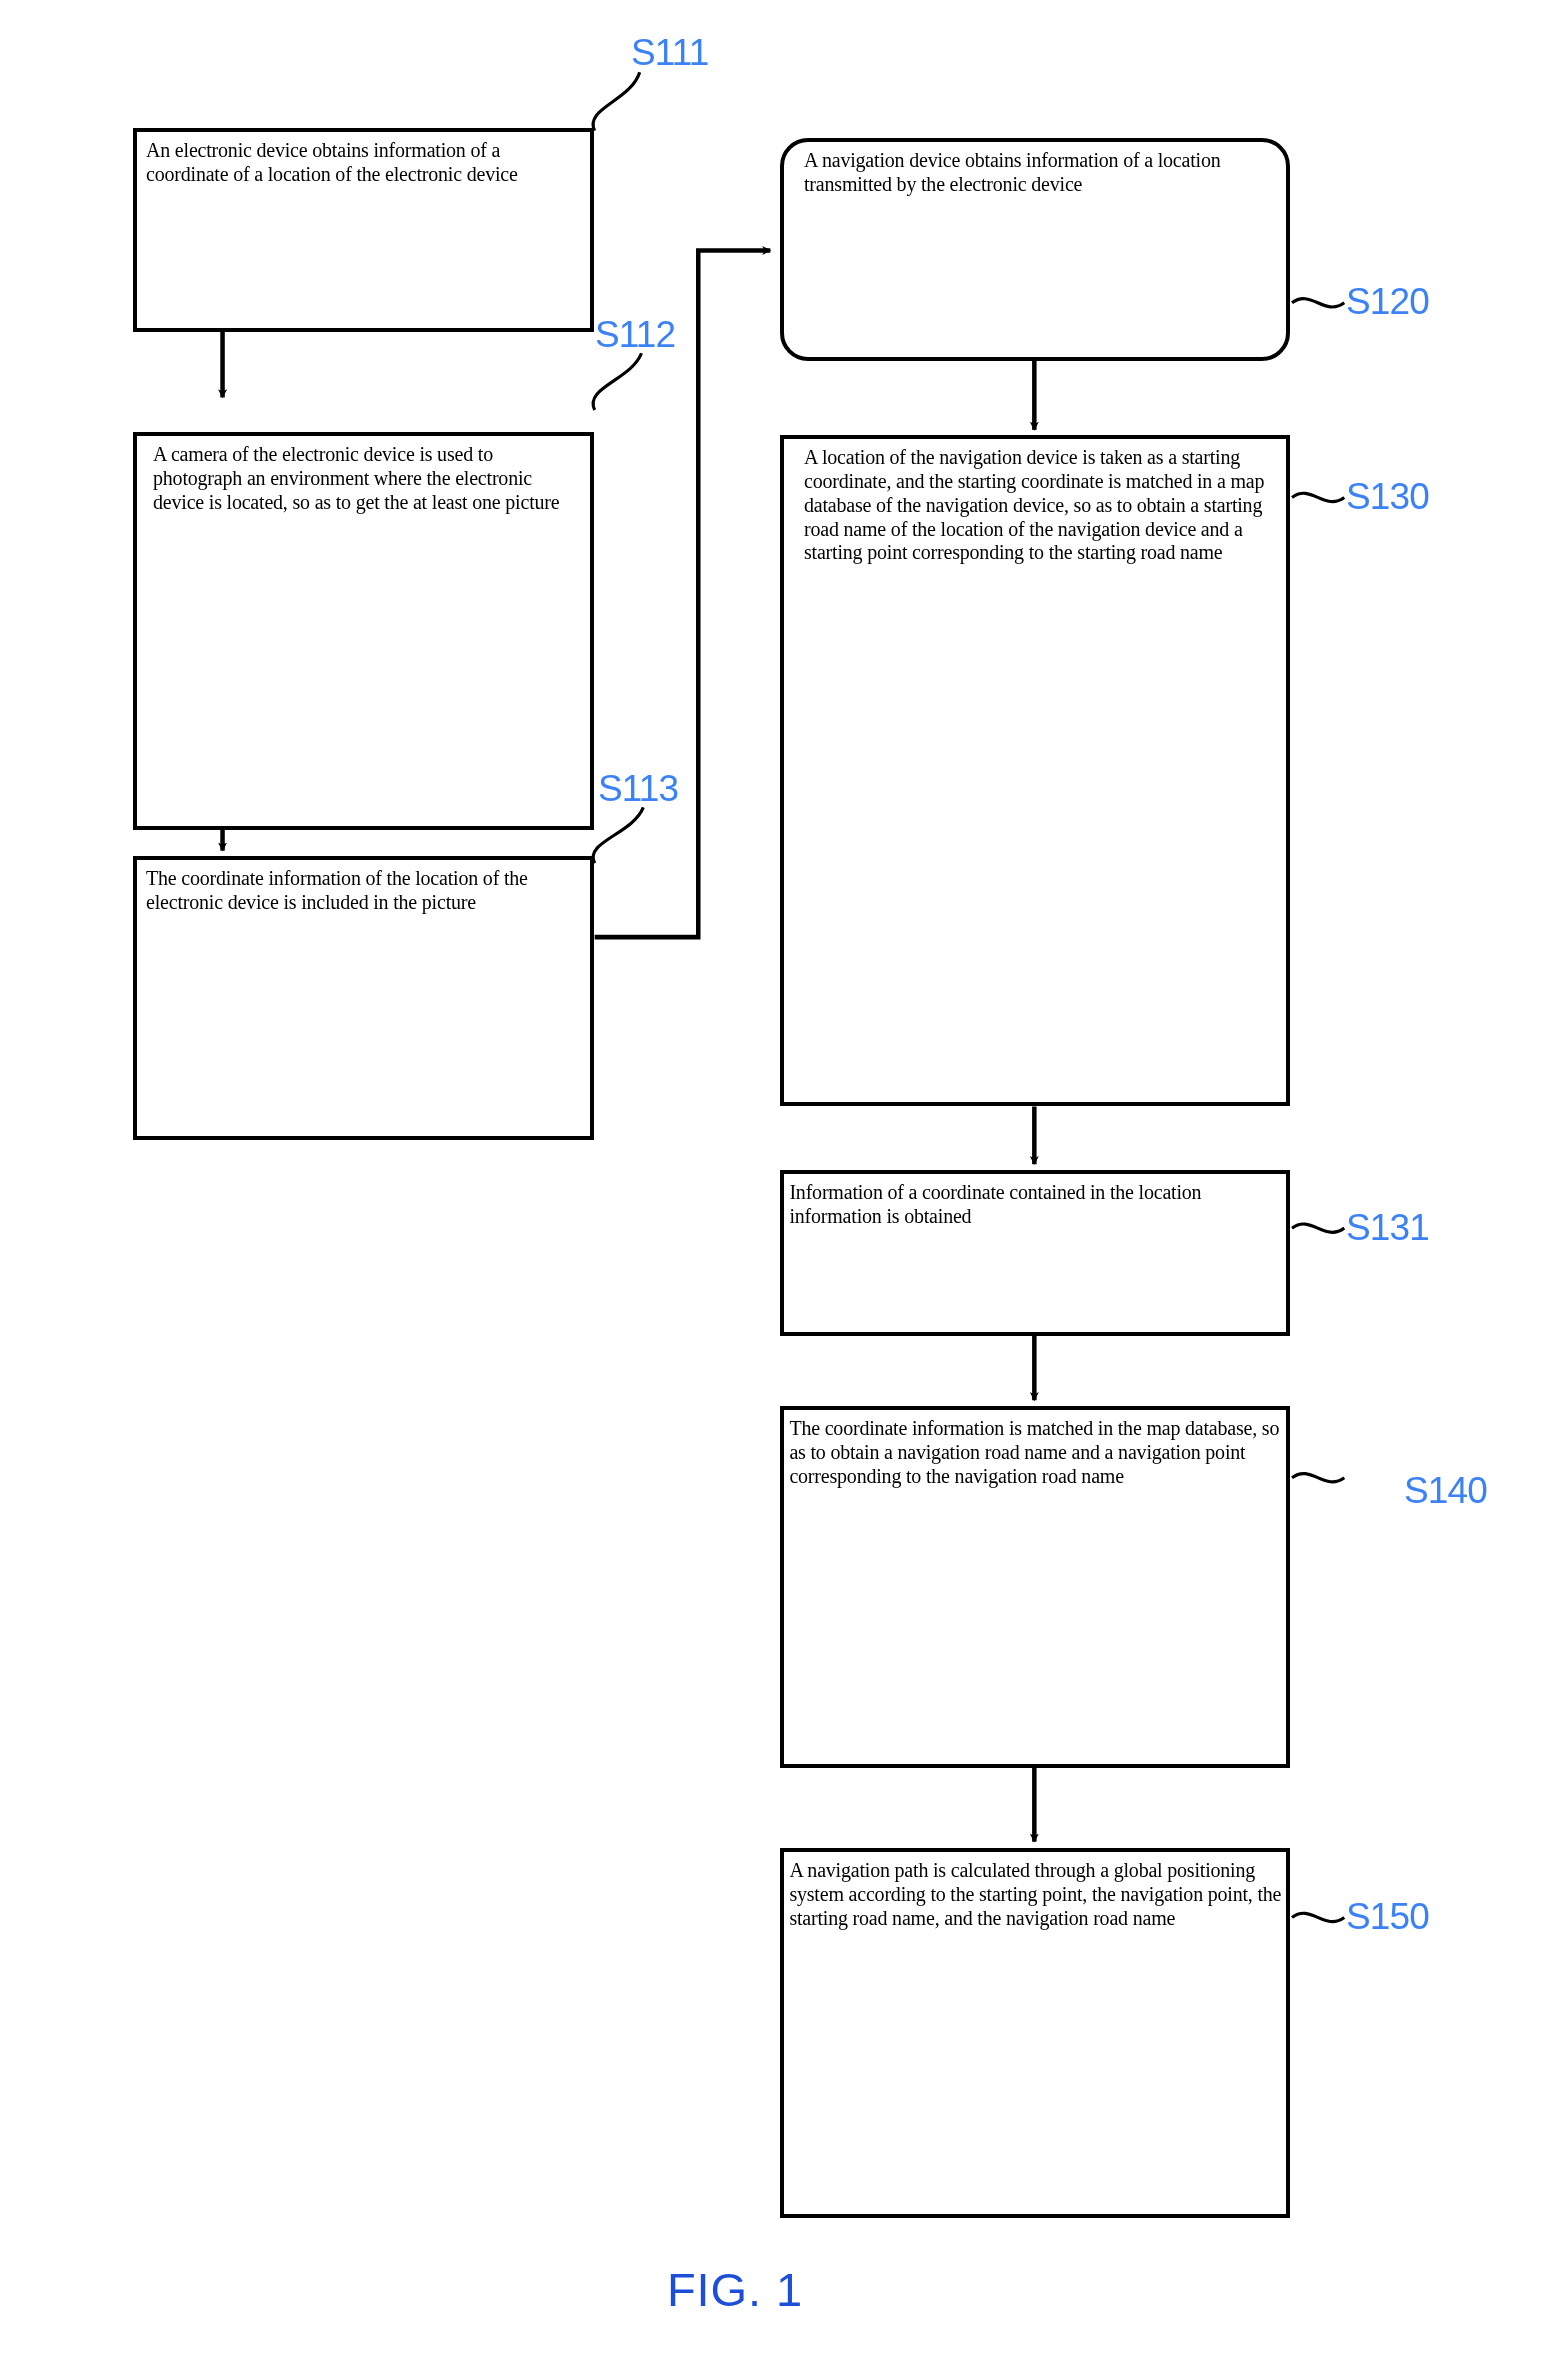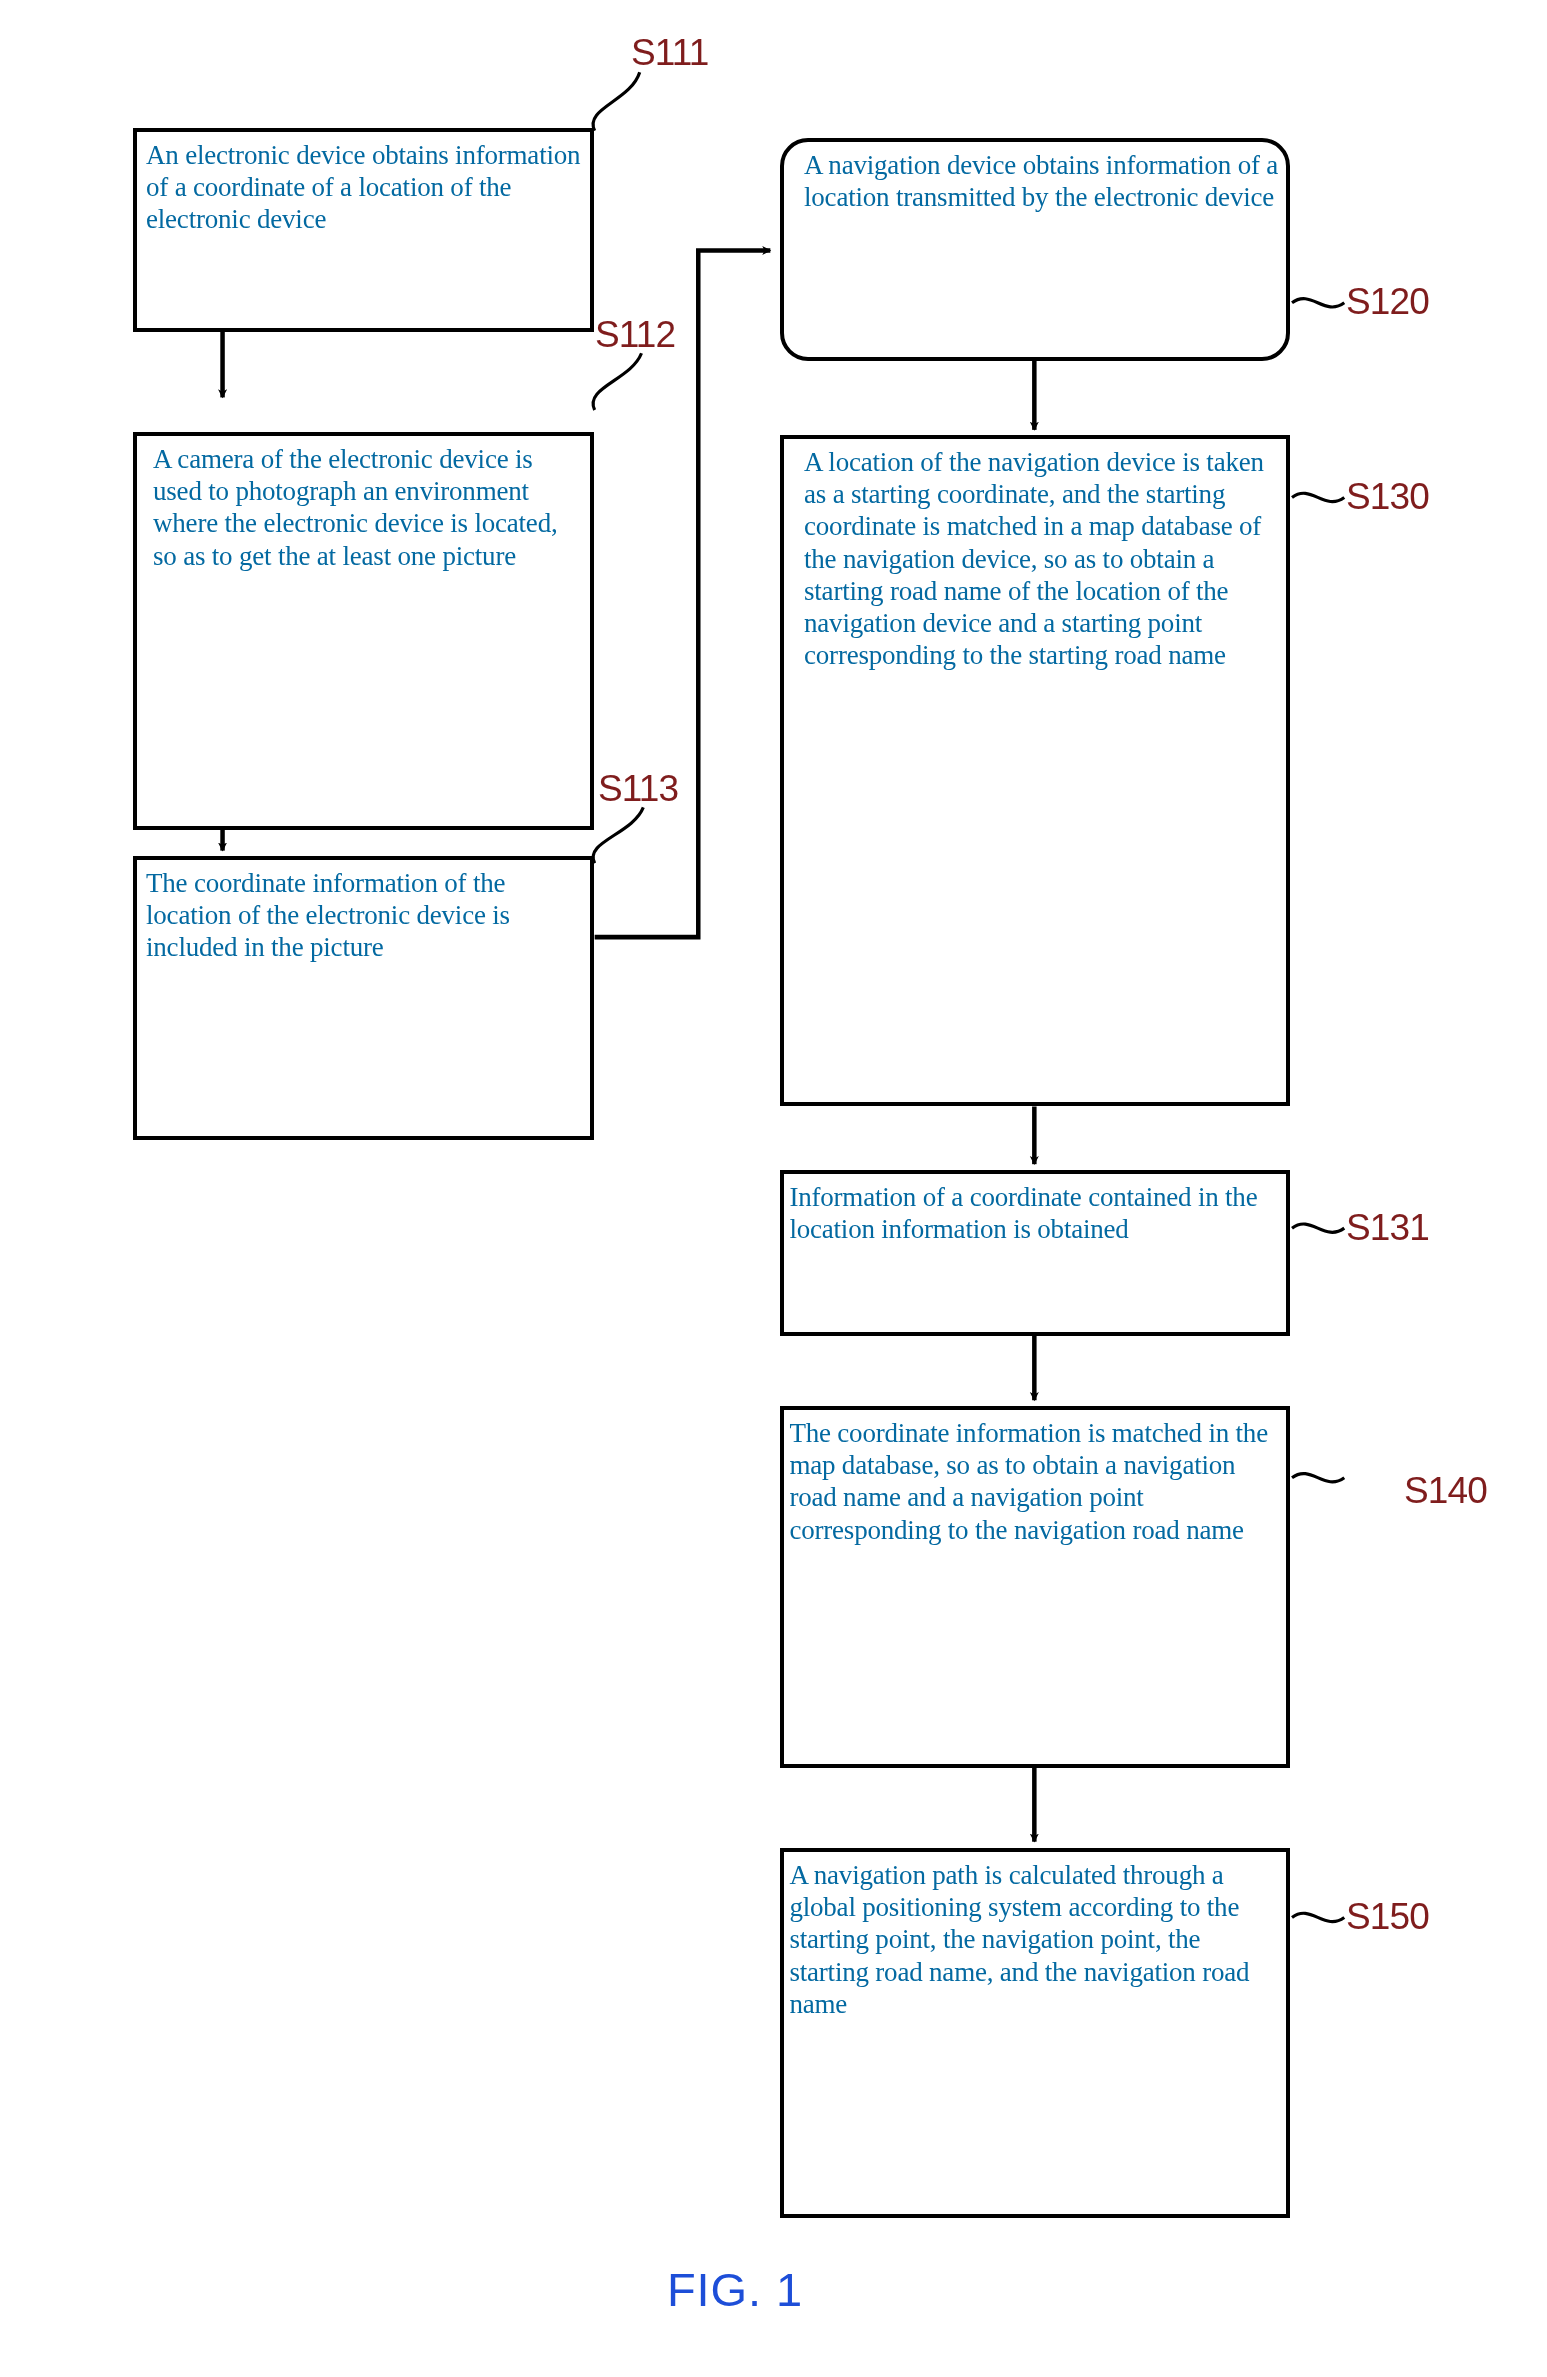--- a/index.html
+++ b/index.html
@@ -16,33 +16,33 @@
     font-family: "Liberation Serif", "DejaVu Serif", serif;
     color: #000000;
   }
   .flow-box {
     position: absolute;
     box-sizing: border-box;
     border: 4.5px solid #000000;
     background: #ffffff;
     padding: 7.2px 3.6px 3.6px 9px;
     font-family: "Liberation Serif", "DejaVu Serif", serif;
-    font-size: 27px;
+    font-size: 20px;
     line-height: 1.19;
-    color: #0369a1;
+    color: #000000;
     letter-spacing: -0.2px;
     white-space: pre-line;
     overflow: visible;
   }
   .step-label {
     position: absolute;
     font-family: "Liberation Sans", "DejaVu Sans", sans-serif;
     font-size: 37px;
     letter-spacing: -0.9px;
-    color: #7f1d1d;
+    color: #3b82f6;
     white-space: nowrap;
   }
   .fig-caption {
     position: absolute;
     font-family: "Liberation Sans", "DejaVu Sans", sans-serif;
     font-size: 47px;
     letter-spacing: 0.9px;
     color: #1d4ed8;
     white-space: nowrap;
   }

